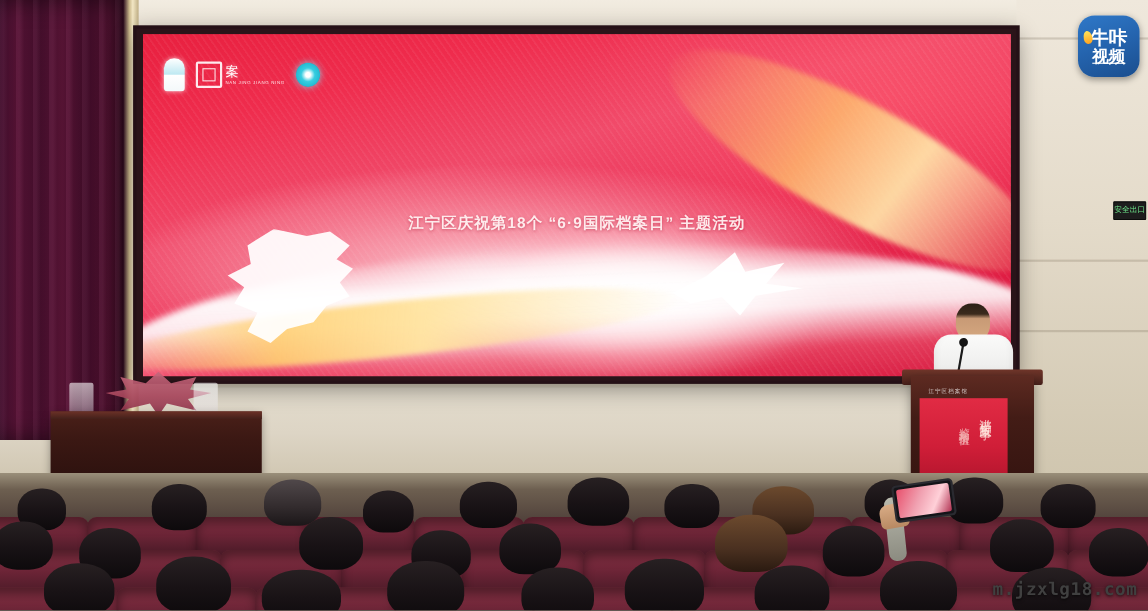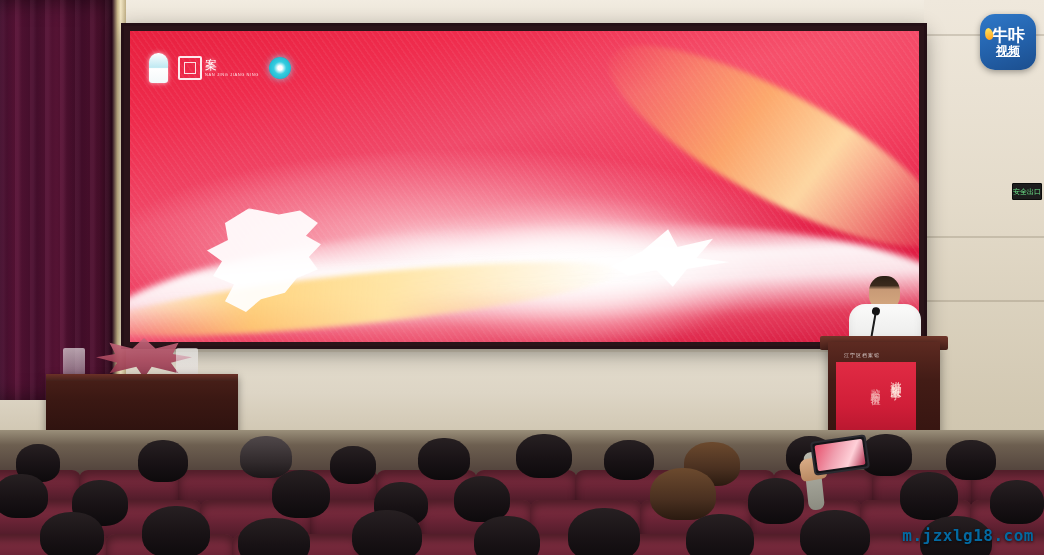--- a/index.html
+++ b/index.html
@@ -311,35 +311,35 @@
     box-shadow:0 2px 6px rgba(0,0,0,.35);
     display:flex;flex-direction:column;align-items:center;justify-content:center;
     gap:1px;
   }
   .wm-logo .l1{
     font-size:17px;font-weight:700;color:#fff;line-height:1;letter-spacing:0;
     white-space:nowrap;
     text-align:right;
   }
   .wm-logo .l2{
-    font-size:12px;font-weight:700;color:#fff;line-height:1;letter-spacing:0;
+    font-size:15px;font-weight:700;color:#fff;line-height:1;letter-spacing:0;
     white-space:nowrap;
     text-decoration:underline;
   }
   .wm-logo .flame{
     position:absolute;left:5px;top:14px;width:8px;height:12px;
     background:linear-gradient(180deg,#ffe45c,#ffa21e);
     border-radius:50% 50% 50% 50%/60% 60% 40% 40%;
     transform:rotate(-12deg);
   }
 
   .site-url{
     position:absolute;right:10px;bottom:10px;
     font-family:"DejaVu Sans Mono","Liberation Mono",monospace;
-    font-size:16px;font-weight:700;color:#0369a1;letter-spacing:.5px;
+    font-size:16px;font-weight:700;color:#404040;letter-spacing:.5px;
     text-shadow:0 1px 3px rgba(0,0,0,.75);
   }
 
   .badge-wrap{
     position:absolute;left:14px;bottom:4px;width:170px;height:92px;
   }
   .badge-glow{
     position:absolute;inset:0;border-radius:46px;
     background:radial-gradient(60% 60% at 50% 50%,
       rgba(120,255,190,.55) 0%,rgba(80,230,200,.35) 55%,rgba(60,220,200,0) 78%);
@@ -416,20 +416,21 @@
       <div class="logo-b">
         <div class="mark"></div>
         <div class="wordmark">
           <div class="cn">案</div>
           <div class="en">NAN JING JIANG NING</div>
         </div>
       </div>
       <div class="logo-c"></div>
     </div>
 
+    <div class="screen-subtitle">江宁区庆祝第18个 “6·9国际档案日” 主题活动</div>
   </div>
 
   <div class="deco-flower"></div>
   <div class="deco-glass g1"></div>
   <div class="deco-glass g2"></div>
   <div class="head-table"></div>
 
   <div class="speaker-head"></div>
   <div class="speaker-body"></div>
   <div class="mic"></div>

